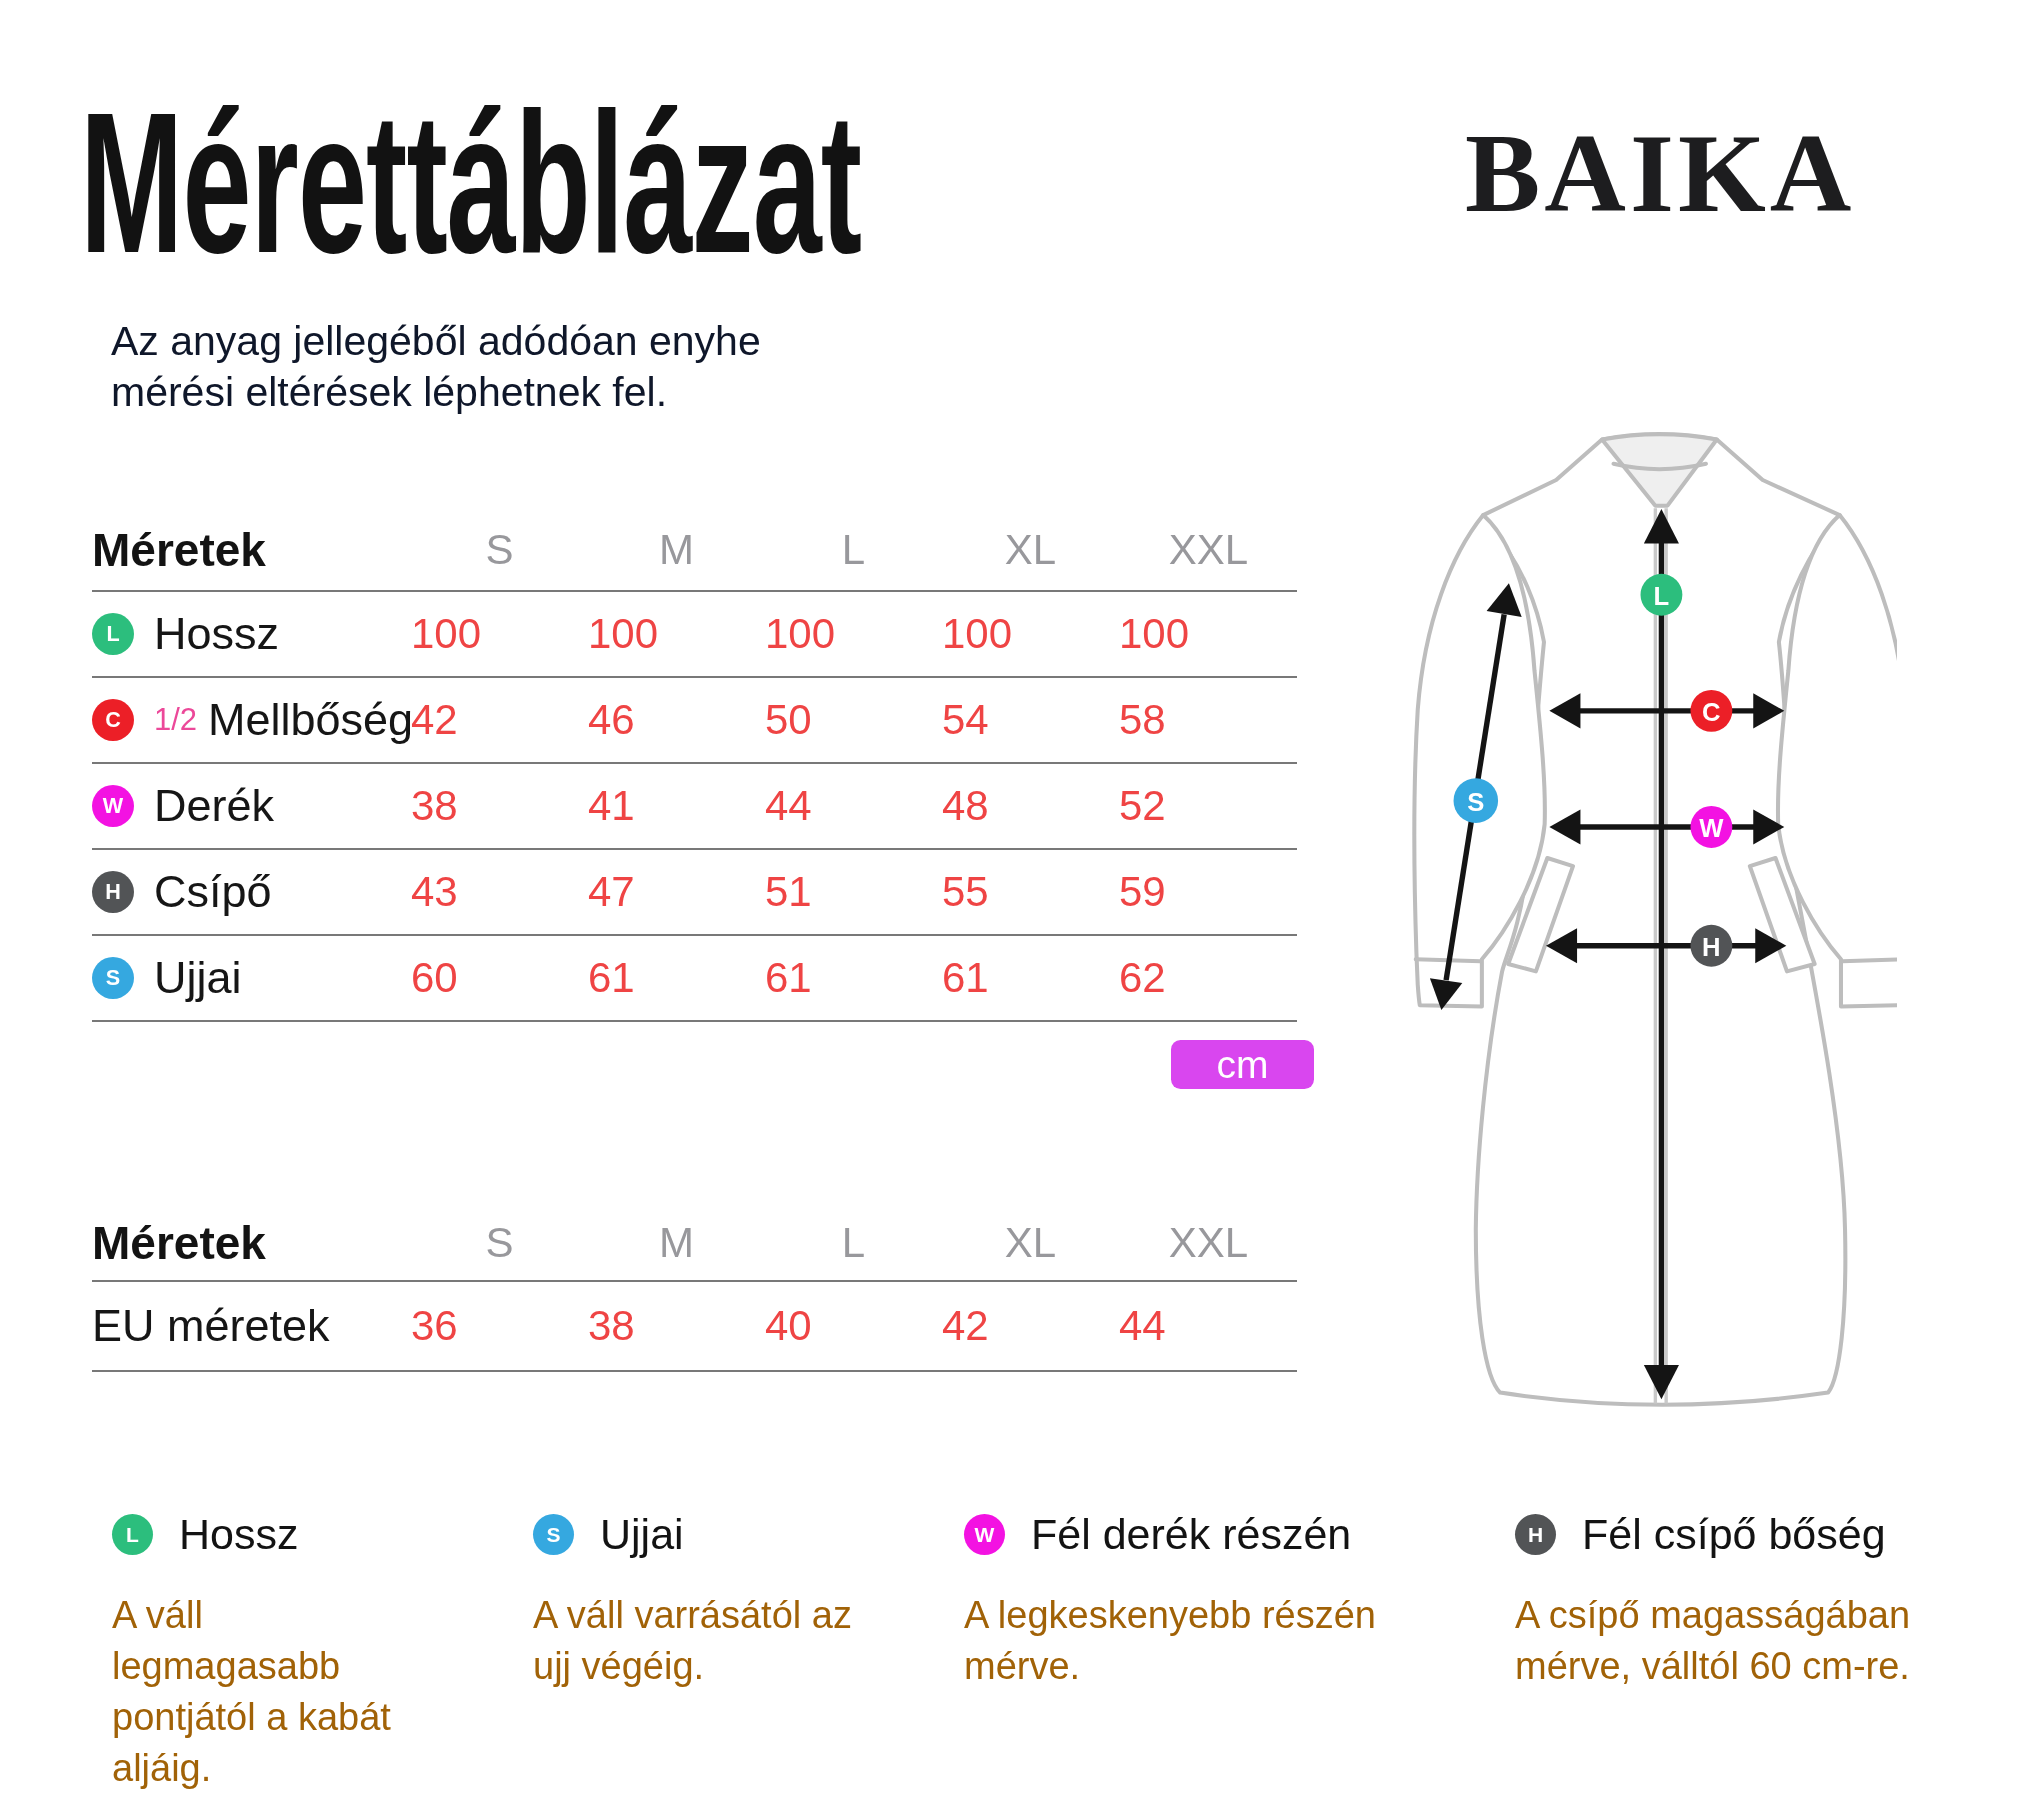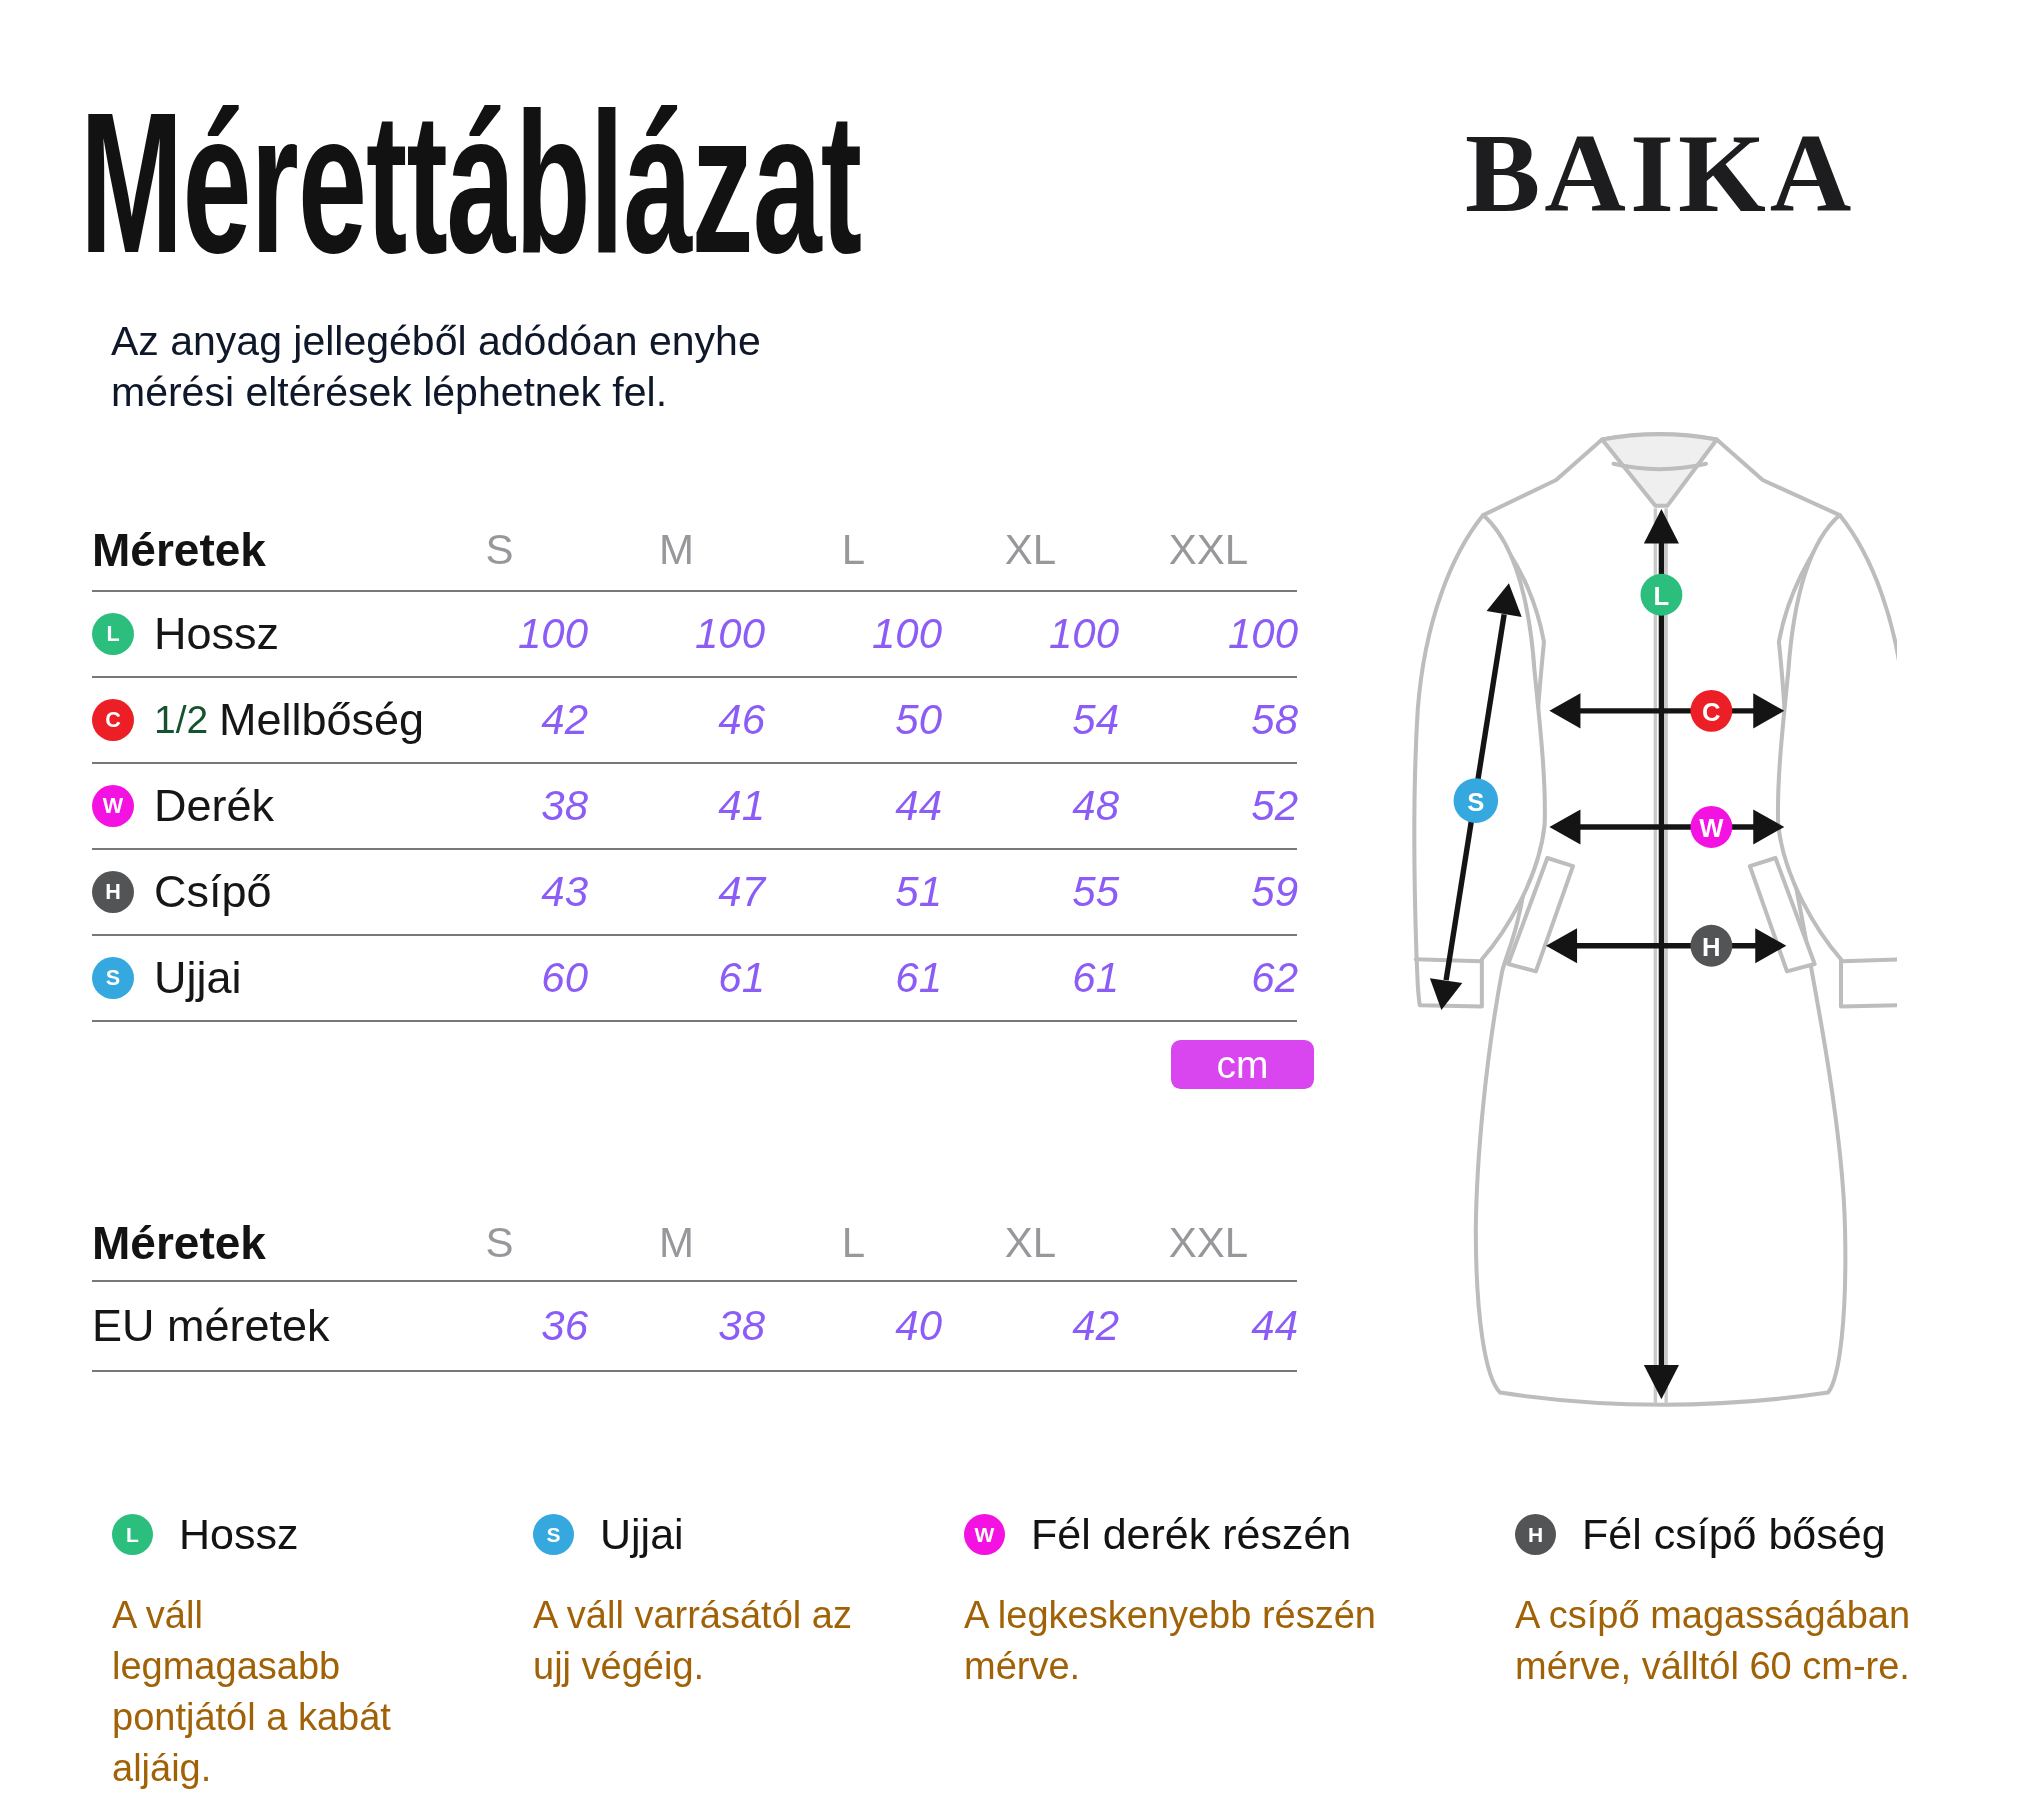--- a/index.html
+++ b/index.html
@@ -19,26 +19,26 @@
   .table{position:absolute;left:92px;width:1205px;}
   #t1{top:510px;}
   #t2{top:1206px;}
   .row{display:grid;grid-template-columns:319px 177px 177px 177px 177px 179px;
        align-items:center;border-bottom:2.7px solid #787878;}
   #t1 .row{height:84px;}
   #t1 .row.head{height:80px;border-bottom:2.7px solid #787878;}
   #t2 .row.head{height:74px;}
   #t2 .row.data{height:88px;}
   .cell{font-size:42px;}
-  .cell.val{text-align:right;color:#8b5cf6;font-style:italic;}
+  .cell.val{text-align:left;color:#ef4444;}
   .cell.col{text-align:center;color:#98989C;}
   .head-label{font-size:46px;font-weight:bold;color:#131313;}
   .cell.label{display:flex;align-items:center;font-size:45px;color:#161616;}
   .lab{white-space:nowrap;}
-  .prefix{font-size:39px;margin-right:10.8px;color:#14532d;}
+  .prefix{font-size:31px;margin-right:10.8px;color:#ec4899;}
   .prefix:empty{display:none;}
 
   .badge{display:inline-flex;align-items:center;justify-content:center;
          width:42px;height:42px;border-radius:50%;color:#fff;
          font-size:21.6px;font-weight:bold;margin-right:20px;flex:0 0 auto;}
   .bg-green{background:#2CBE7D;}
   .bg-red{background:#EC1F27;}
   .bg-magenta{background:#F312E2;}
   .bg-dark{background:#525456;}
   .bg-blue{background:#35A8E0;}

